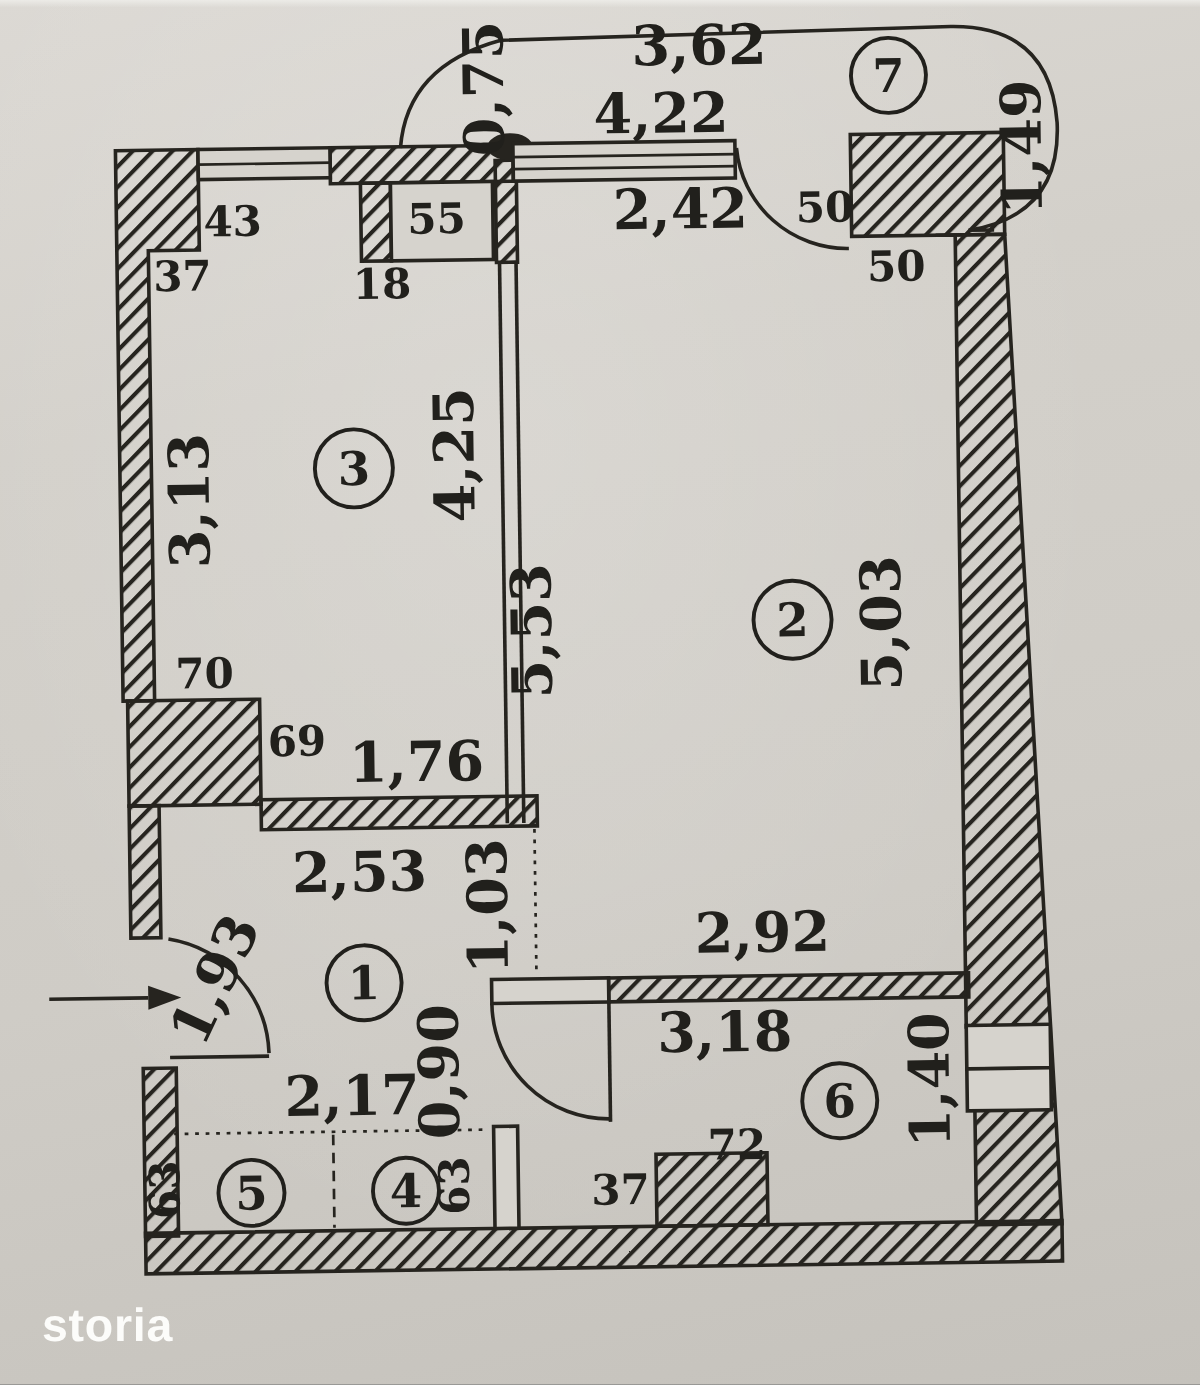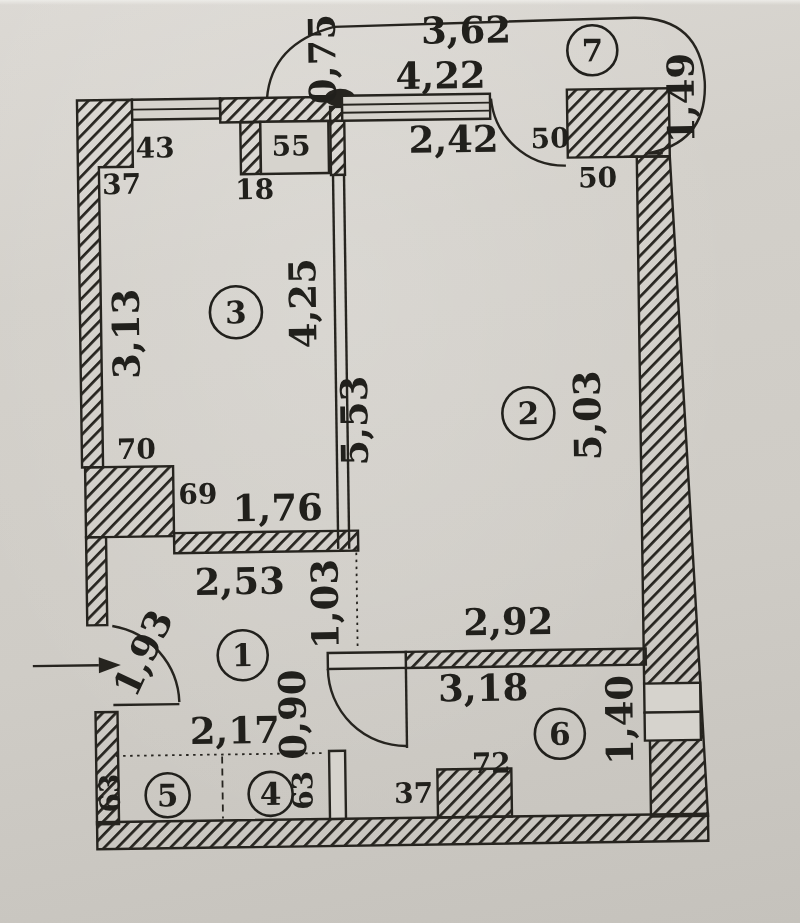--- a/index.html
+++ b/index.html
@@ -136,13 +136,14 @@
     <text class="dimsm mid" transform="translate(115,789) rotate(-90)">63</text>
     <text class="dimsm mid" transform="translate(308,789) rotate(-90)">63</text>
 
     <text class="dim mid" x="480" y="702">3,18</text>
     <text class="dimsm mid" x="487" y="774">72</text>
     <text class="dimsm mid" x="409" y="803">37</text>
     <text class="dim mid" transform="translate(629,723) rotate(-90)">1,40</text>
   </g>
 </svg>
 
+<div class="watermark">storia</div>
 </div>
 
 </body></html>

